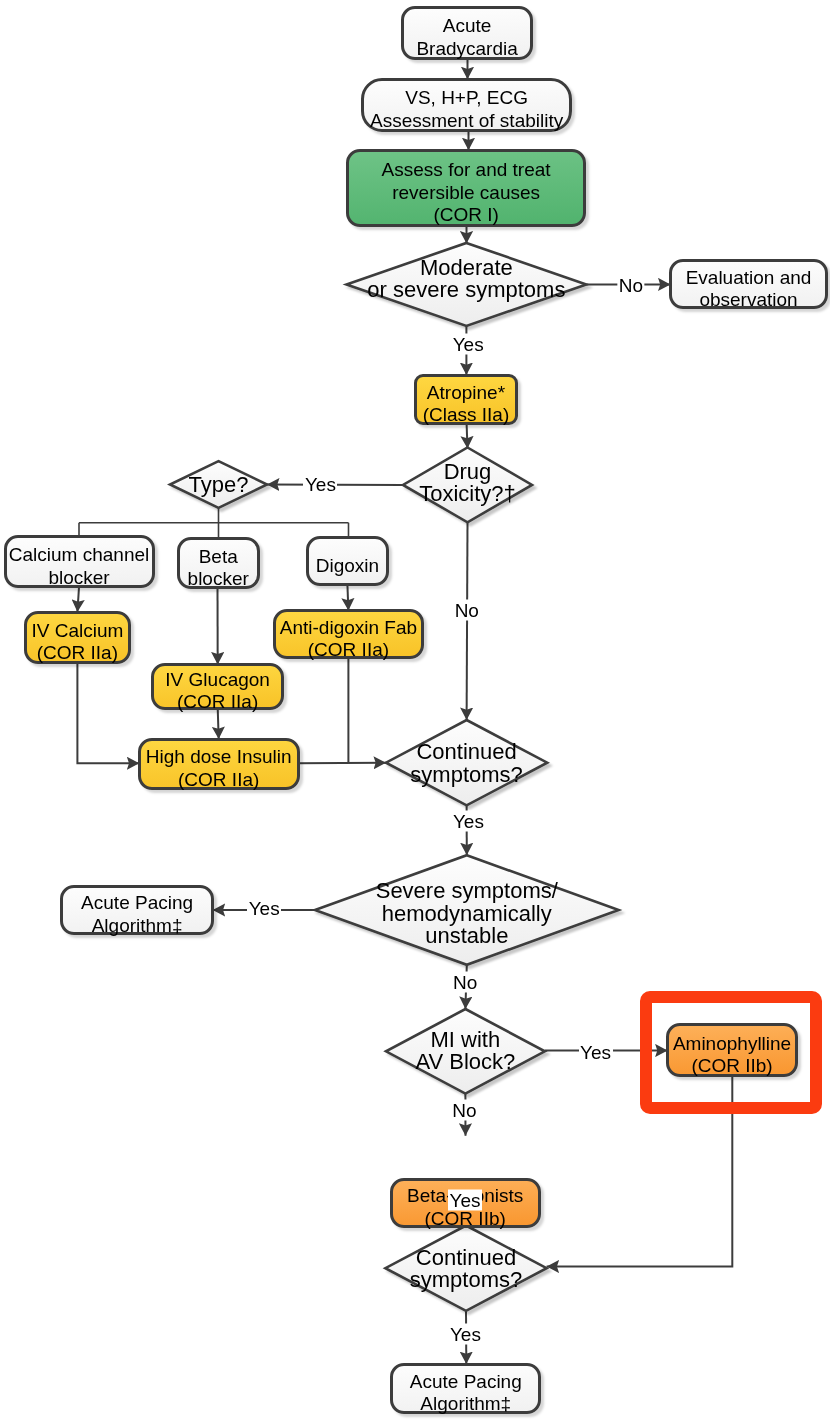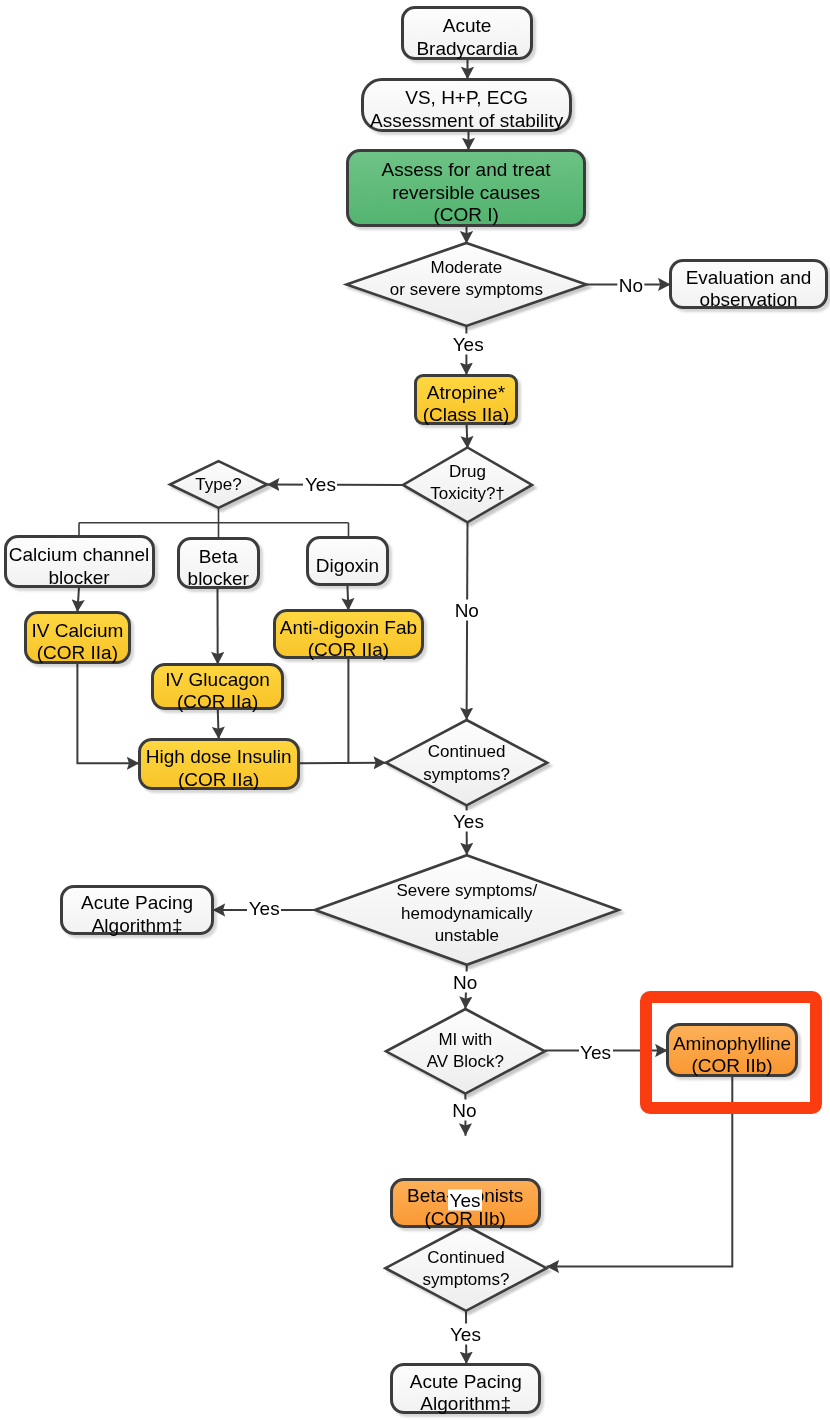--- a/index.html
+++ b/index.html
@@ -10,21 +10,21 @@
   .node{position:absolute;box-sizing:border-box;display:flex;align-items:center;
         justify-content:center;text-align:center;color:#000;font-size:19px;
         line-height:22.4px;white-space:pre-line;padding-top:10px;}
   .rbox{border:3px solid #3c3c3c;border-radius:14px;
         background:linear-gradient(178deg,#fdfdfd 0%,#f1f1f1 100%);
         box-shadow:3px 3px 2.5px rgba(0,0,0,0.17);}
   .rbox.green{background:linear-gradient(178deg,#6ec386 0%,#51b36e 100%);}
   .rbox.yellow{background:linear-gradient(178deg,#fed741 0%,#f8c328 100%);}
   .rbox.orange{background:linear-gradient(178deg,#fdb059 0%,#f99730 100%);}
   .dtext{position:absolute;display:flex;align-items:center;justify-content:center;
-         text-align:center;color:#000;font-size:17px;line-height:22.4px;
+         text-align:center;color:#000;font-size:22px;line-height:22.4px;
          white-space:pre-line;pointer-events:none;}
   .elabel{position:absolute;color:#000;font-size:19px;line-height:19px;white-space:nowrap;
           transform:translate(-50%,-50%);}
   .elabel span{background:#ffffff;padding:0 1.5px;}
   #hibox{position:absolute;box-sizing:border-box;border:12px solid #fb3b10;border-radius:10px;}
 </style>
 </head>
 <body>
 
 <div id="page">

